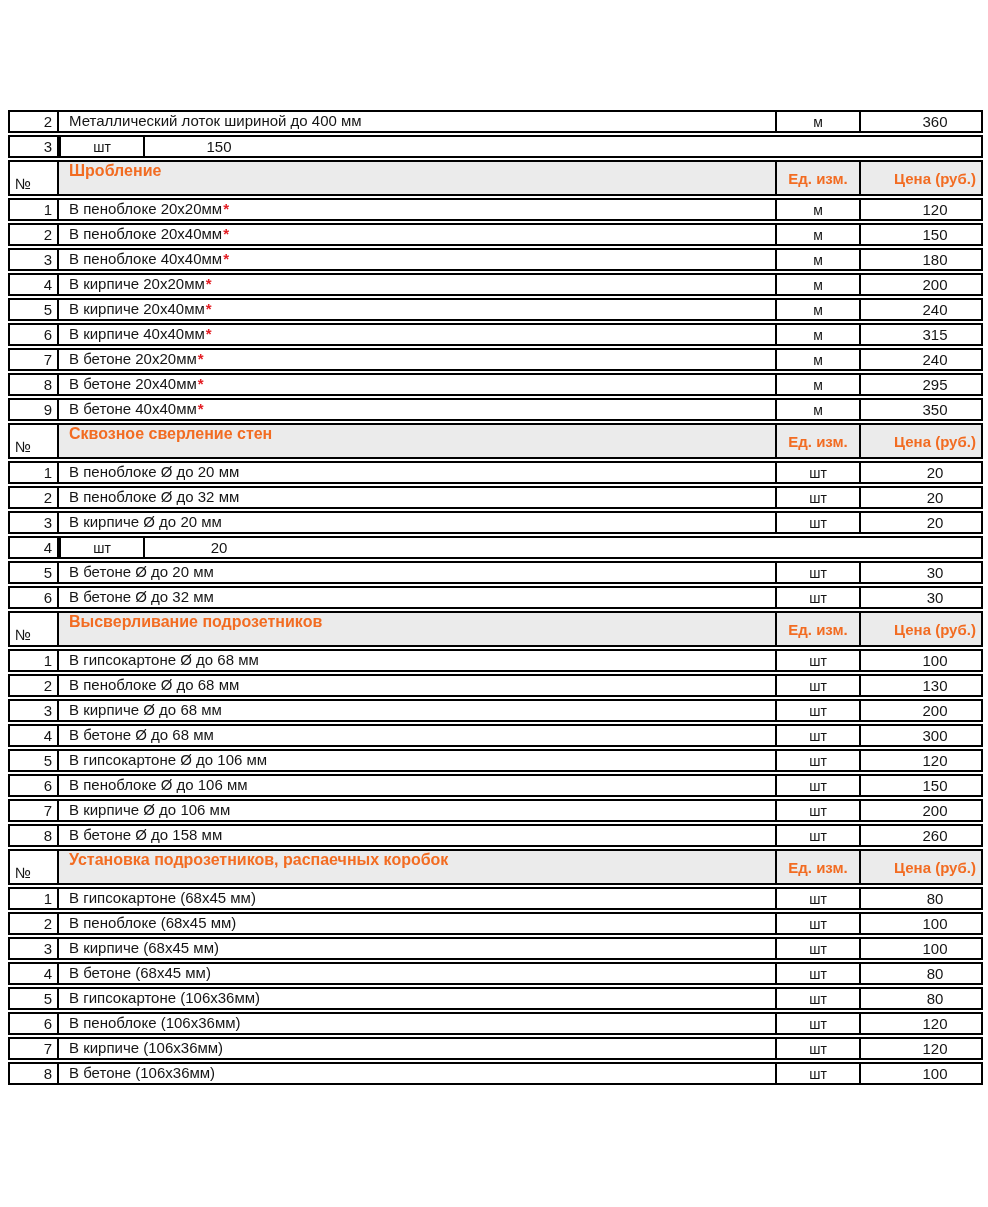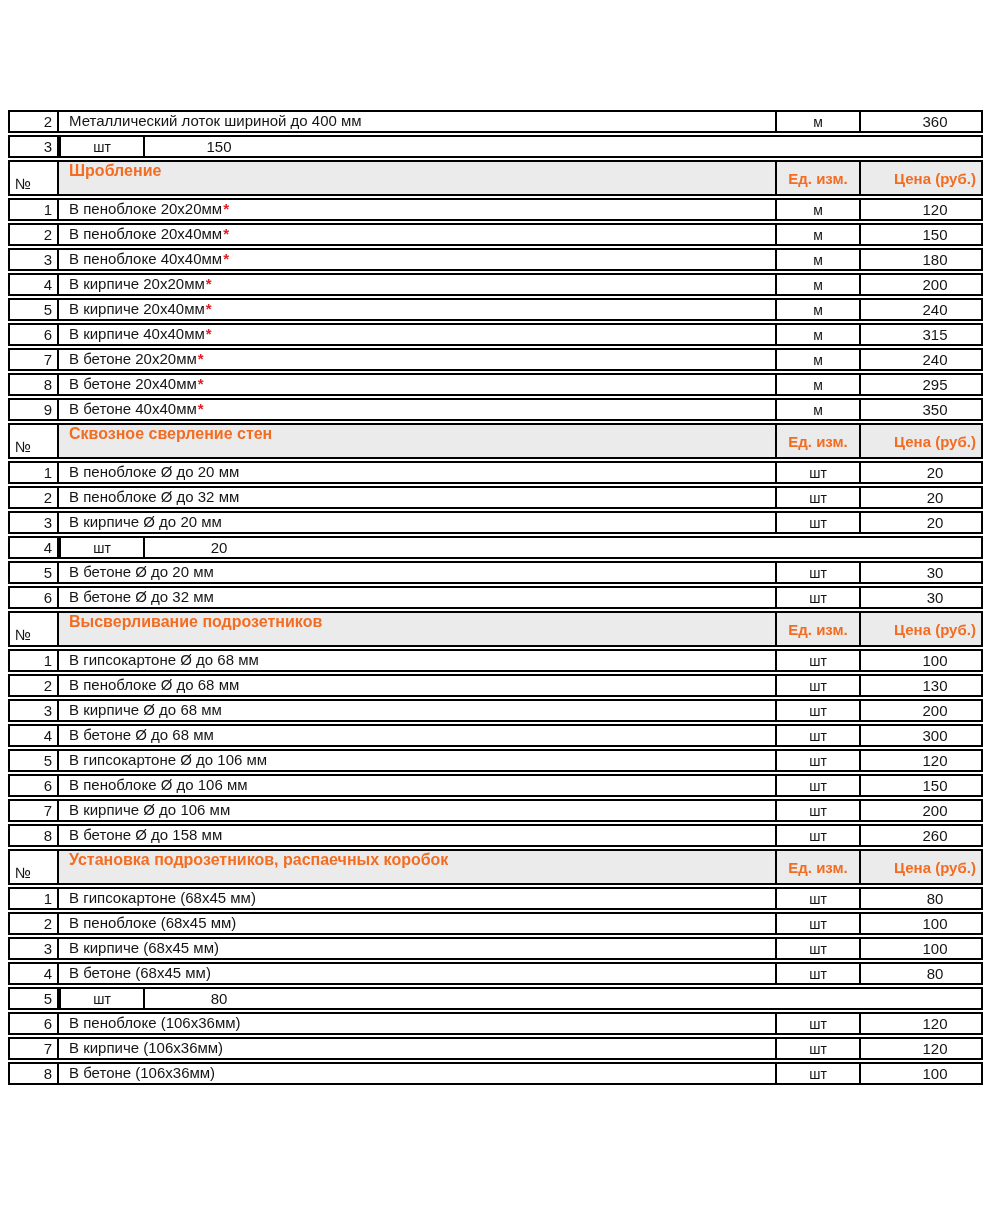--- a/index.html
+++ b/index.html
@@ -335,20 +335,23 @@
     <div class="row">
       <div class="c num">4</div>
       <div class="c desc">
         <span>В бетоне (68х45 мм)</span>
       </div>
       <div class="c unit">шт</div>
       <div class="c price">80</div>
     </div>
     <div class="row">
       <div class="c num">5</div>
+      <div class="c desc">
+        <span>В гипсокартоне  (106х36мм)</span>
+      </div>
       <div class="c unit">шт</div>
       <div class="c price">80</div>
     </div>
     <div class="row">
       <div class="c num">6</div>
       <div class="c desc">
         <span>В пеноблоке  (106х36мм)</span>
       </div>
       <div class="c unit">шт</div>
       <div class="c price">120</div>

